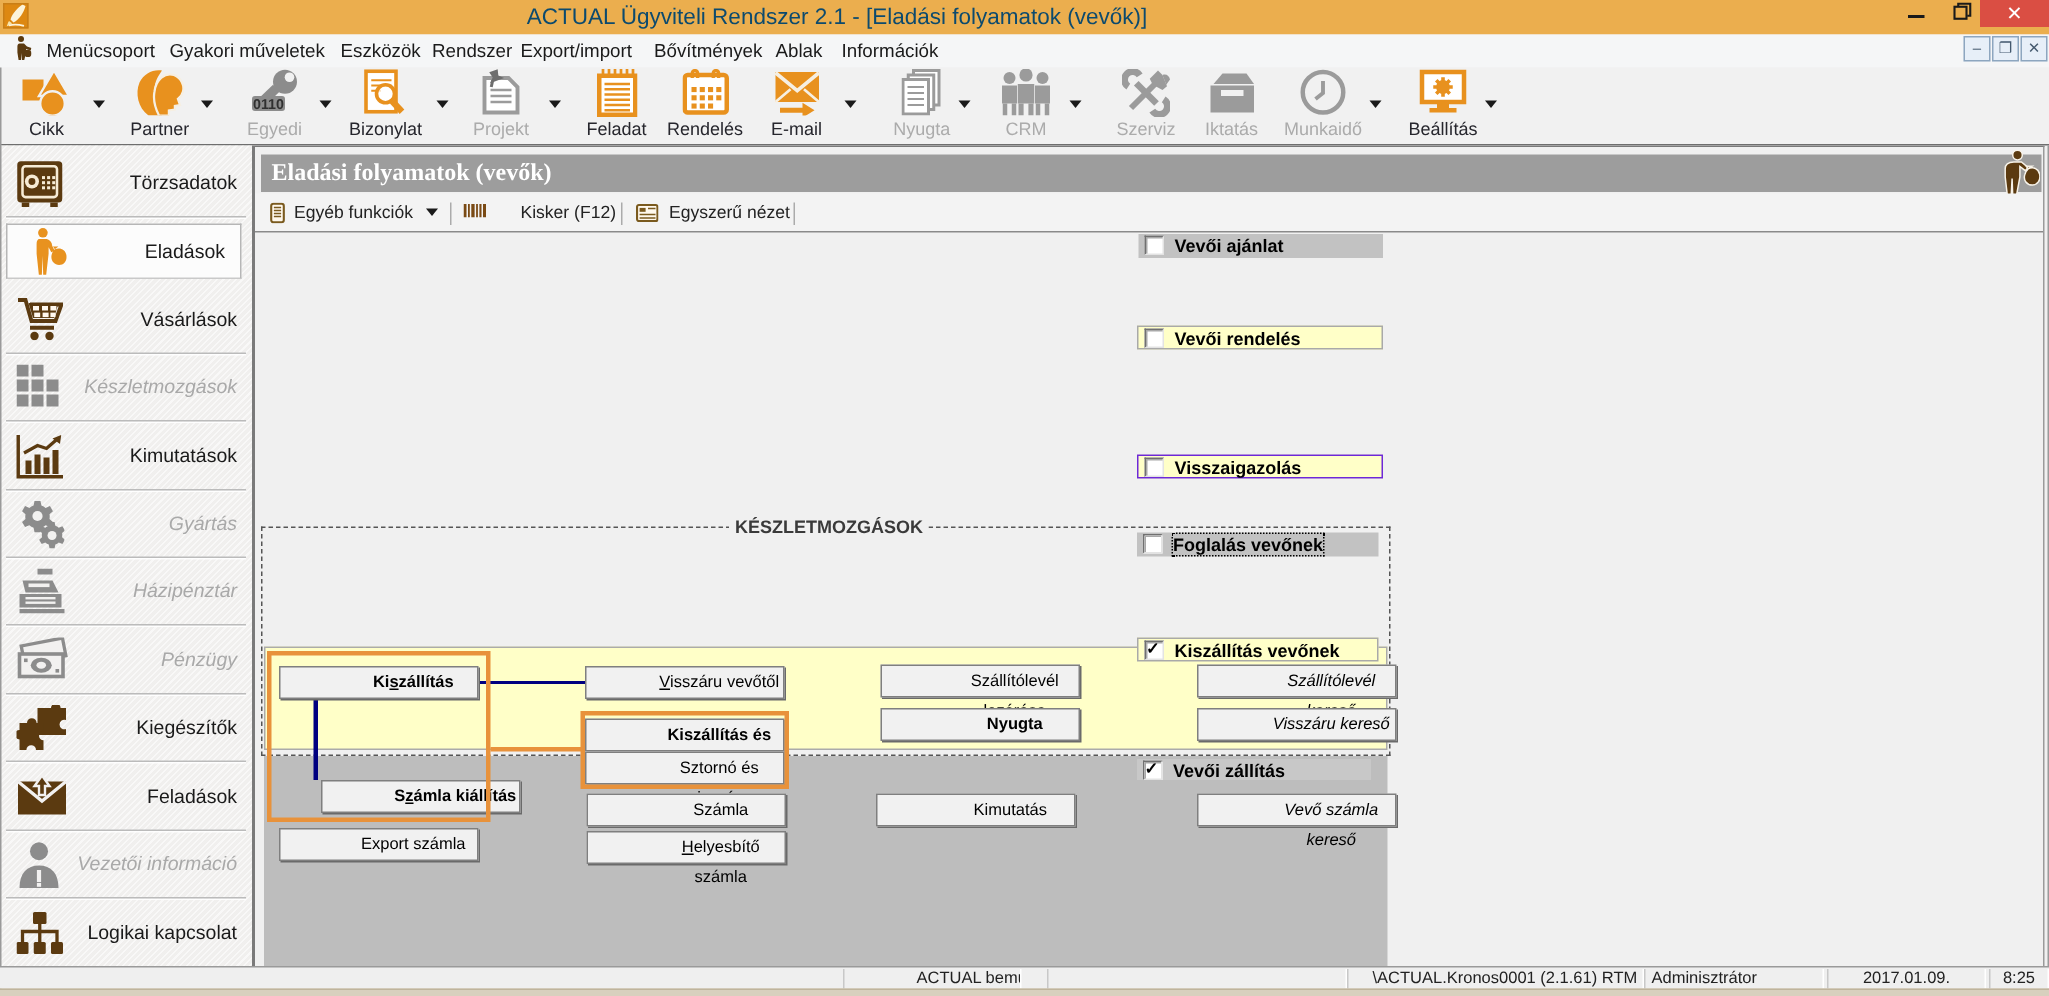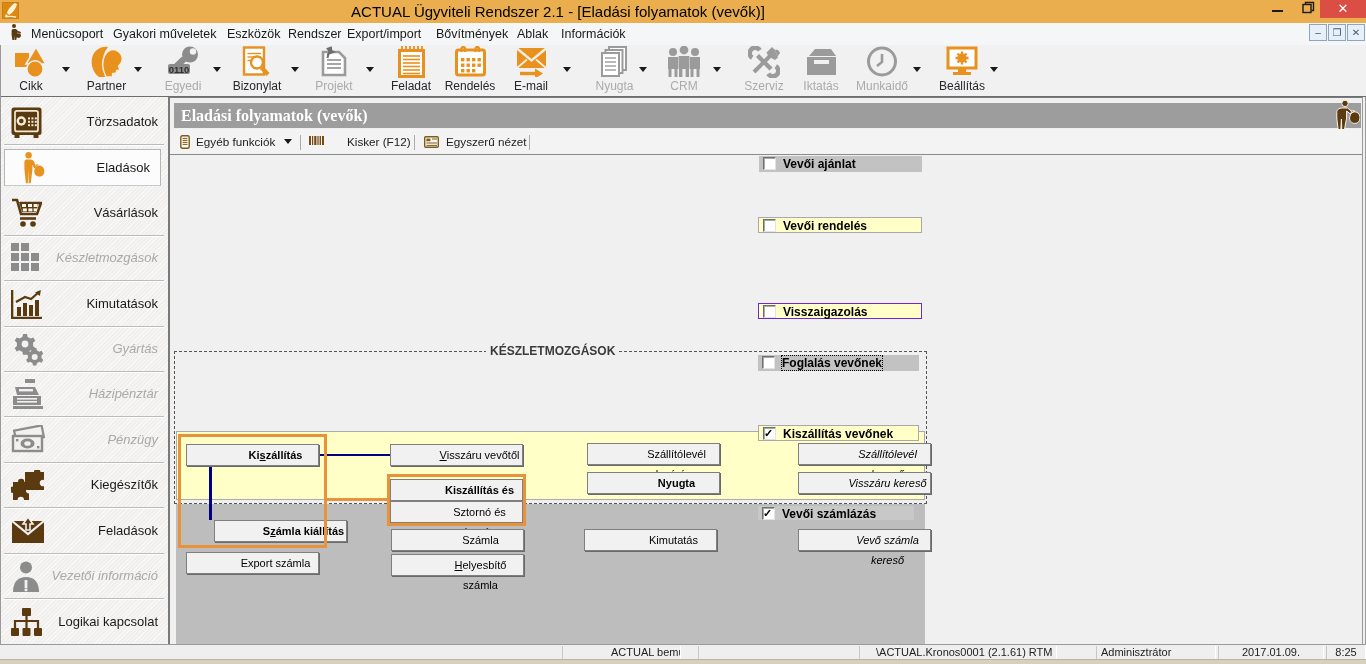--- a/index.html
+++ b/index.html
@@ -1,21 +1,21 @@
 <!DOCTYPE html>
 <html><head>
 <meta charset="utf-8">
 <style>
 * { margin:0; padding:0; box-sizing:border-box; }
 html,body { width:1366px; height:664px; overflow:hidden; }
 body { font-family:"Liberation Sans", sans-serif; position:relative; background:#F0F0F0; }
 
 
 #titlebar { position:absolute; left:0; top:0; width:1366px; height:23px; background:#EBAE4E; }
-#title-text { position:absolute; left:0; top:3px; width:1116px; text-align:center; font-size:15px; color:#000000; }
+#title-text { position:absolute; left:0; top:3px; width:1116px; text-align:center; font-size:15px; color:#0c4a6e; }
 #appicon { position:absolute; left:2px; top:2px; width:17px; height:17px; background:#DD8812; border:1px solid #C97E16; }
 #btn-min { position:absolute; left:1262px; top:0; width:29px; height:18px; }
 #btn-min b { position:absolute; left:10px; top:10px; width:11px; height:2px; background:#1A1A1A; }
 #btn-max { position:absolute; left:1291px; top:0; width:29px; height:18px; }
 #btn-close { position:absolute; left:1320px; top:0; width:46px; height:18px; background:#DA4E43; color:#FFF; text-align:center; font-size:13px; line-height:17px; }
 
 
 #menubar { position:absolute; left:0; top:23px; width:1366px; height:22px; background:#F5F6F7; font-size:12.5px; color:#1A1A1A; }
 #menubar .mi { position:absolute; top:4px; }
 .mdibtn { position:absolute; top:1px; width:18px; height:17px; background:#E7EFF8; border:1px solid #8DA6BF; color:#44596E; font-size:10px; text-align:center; line-height:15px; }
@@ -607,21 +607,21 @@
         <span class="lbl" style="outline:1px dotted #000;">Foglalás vevőnek</span>
     </div>
     <div class="cbar" style="left:588px; top:270px; width:161px; background:#FFFFC8; border:1px solid #A9A9A9;">
       <span class="cb"></span>
         <span class="chk">✓</span>
         <span class="lbl">Kiszállítás vevőnek</span>
     </div>
     <div class="cbar" style="left:588px; top:351px; width:156px; height:14px; background:#C8C8C8;">
       <span class="cb"></span>
         <span class="chk">✓</span>
-        <span class="lbl">Vevői számlázás</span>
+        <span class="lbl">Vevői zállítás</span>
     </div>
 
     <div class="navy" style="left:149px; top:299px; width:71px; height:2px;"></div>
     <div class="navy" style="left:39px; top:310px; width:3px; height:55px;"></div>
     <div style="position:absolute; left:157px; top:343px; width:61px; height:3px; background:#E8923B;"></div>
 
     <div class="btn b" style="left:16px; top:289px;">Ki<u>s</u>zállítás</div>
     <div class="btn" style="left:220px; top:289px;"><u>V</u>isszáru vevőtől</div>
     <div class="btn" style="left:417px; top:288px;">Szállítólevél lezárása</div>
     <div class="btn b" style="left:417px; top:317px;">Nyugta</div>
@@ -639,18 +639,18 @@
     <div class="obox" style="left:8px; top:279px; width:149px; height:114px;"></div>
     <div class="obox" style="left:217px; top:319px; width:139px; height:52px;"></div>
   </div>
 </div>
 
 <div style="position:absolute; left:0; top:45px; width:1px; height:614px; background:#9A9A9A;"></div>
 <div style="position:absolute; left:1365px; top:97px; width:1px; height:562px; background:#9A9A9A;"></div>
 <div id="statusbar">
   <div class="scell" style="left:562px; width:119px;padding-left:48px;">ACTUAL bemutató cég</div>
   <div class="scell" style="left:698px; width:200px;"></div>
-  <div class="scell" style="left:859px; width:198px;padding-left:16px;">\ACTUAL.Kronos0001 (2.1.61) RTM</div>
+  <div class="scell" style="left:898px; width:198px;padding-left:16px;">\ACTUAL.Kronos0001 (2.1.61) RTM</div>
   <div class="scell" style="left:1096px; width:120px;">Adminisztrátor</div>
   <div class="scell" style="left:1218px; width:106px; text-align:center;">2017.01.09.</div>
   <div class="scell" style="left:1326px; width:40px; text-align:center;">8:25</div>
 </div>
 <div id="bottomstrip"></div>
 
 </body></html>

